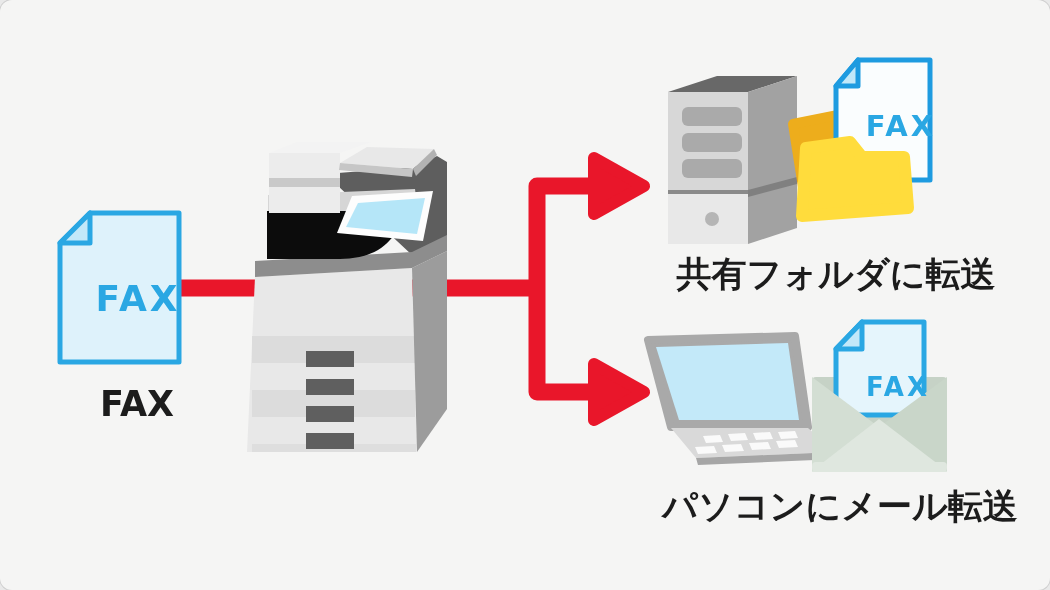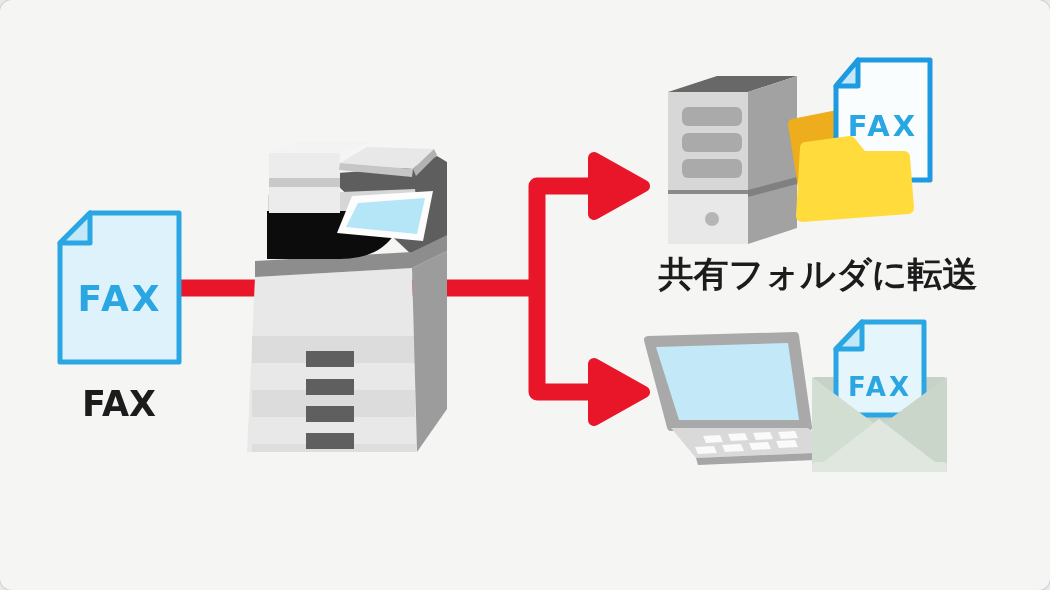--- a/index.html
+++ b/index.html
@@ -6,21 +6,21 @@
   .canvas{
     position:relative;
     width:1050px;height:590px;
     background:#F5F5F4;
     border-radius:12px;
     overflow:hidden;
     font-family:"DejaVu Sans","Liberation Sans",sans-serif;
     box-shadow:0 0 0 1px #cfcfcf;
   }
   .layer{position:absolute;left:0;top:0;}
-  .txt{position:absolute;line-height:1;white-space:nowrap;}
+  .txt{position:absolute;line-height:1;white-space:nowrap;padding-left:18px;}
   .fax-label{
     color:#2AA7E3;
     font-weight:600;
     letter-spacing:3px;
     text-align:center;
   }
   .caption{
     color:#1C1C1C;
     font-weight:600;
     text-align:center;
@@ -150,13 +150,14 @@
   <div class="txt fax-label dst1-fax">FAX</div>
 
   <div class="txt fax-label dst2-fax">FAX</div>
 
   <div class="txt caption src-cap">
     <span style="display:block;">FAX</span>
   </div>
 
   <div class="txt caption dst1-cap">共有フォルダに転送</div>
 
+  <div class="txt caption dst2-cap">パソコンにメール転送</div>
 </div>
 
 </body></html>

